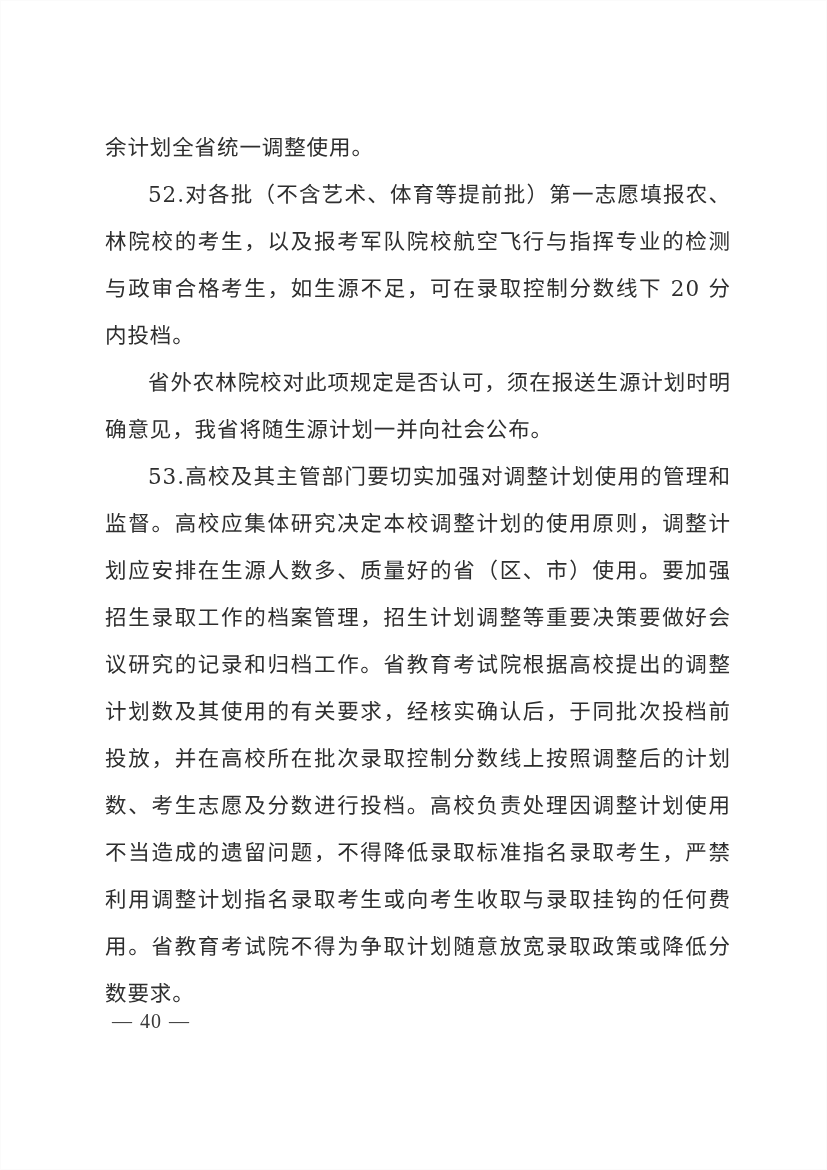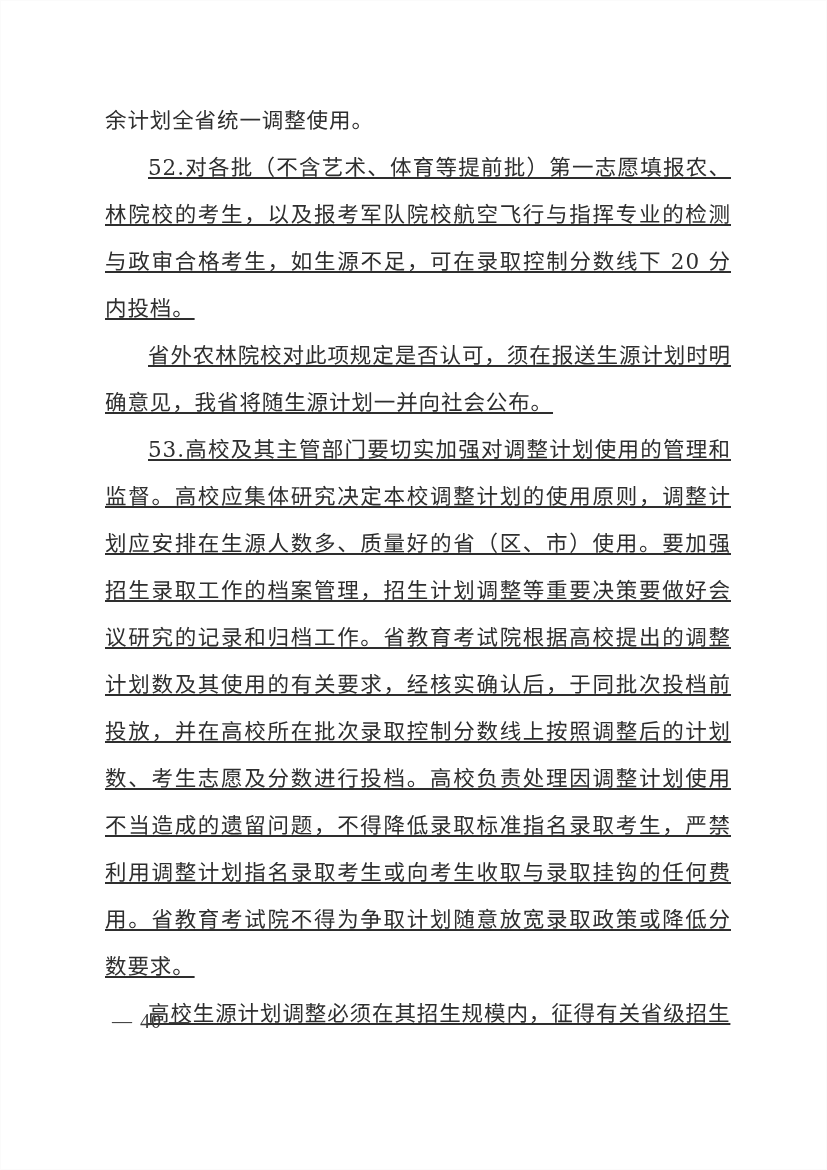--- a/index.html
+++ b/index.html
@@ -14,38 +14,37 @@
     height: 1170px;
     background: #ffffff;
     box-sizing: border-box;
     border: 1px solid #fbfbfb;
     overflow: hidden;
     font-family: "DejaVu Serif", "Liberation Serif", serif;
   }
   .content {
     position: absolute;
     left: 104px;
-    top: 96px;
+    top: 123px;
     width: 626px;
   }
   .para {
     margin: 0 0 0 0;
     color: #2e2e2e;
     font-size: 21.5px;
     line-height: 47px;
     letter-spacing: 0.9px;
     text-align: justify;
     text-justify: inter-ideograph;
     font-family: "DejaVu Serif", "Liberation Serif", serif;
     word-break: break-all;
     white-space: normal;
   }
   .para + .para {
     margin-top: 0px;
-    text-decoration: underline;
   }
   .indent {
     text-indent: 2em;
   }
   .footer {
     position: absolute;
     left: 104px;
     top: 1006px;
     color: #3a3a3a;
     font-size: 20px;
@@ -66,21 +65,20 @@
   <div class="content">
 
     <p class="para">余计划全省统一调整使用。</p>
 
     <p class="para indent">52.对各批（不含艺术、体育等提前批）第一志愿填报农、林院校的考生，以及报考军队院校航空飞行与指挥专业的检测与政审合格考生，如生源不足，可在录取控制分数线下 20 分内投档。</p>
 
     <p class="para indent">省外农林院校对此项规定是否认可，须在报送生源计划时明确意见，我省将随生源计划一并向社会公布。</p>
 
     <p class="para indent">53.高校及其主管部门要切实加强对调整计划使用的管理和监督。高校应集体研究决定本校调整计划的使用原则，调整计划应安排在生源人数多、质量好的省（区、市）使用。要加强招生录取工作的档案管理，招生计划调整等重要决策要做好会议研究的记录和归档工作。省教育考试院根据高校提出的调整计划数及其使用的有关要求，经核实确认后，于同批次投档前投放，并在高校所在批次录取控制分数线上按照调整后的计划数、考生志愿及分数进行投档。高校负责处理因调整计划使用不当造成的遗留问题，不得降低录取标准指名录取考生，严禁利用调整计划指名录取考生或向考生收取与录取挂钩的任何费用。省教育考试院不得为争取计划随意放宽录取政策或降低分数要求。</p>
 
-    <p class="para indent">高校生源计划调整必须在其招生规模内，征得有关省级招生</p>
 
   </div>
 
   <div class="footer">
     <span class="dash">—</span><span>40</span><span class="dash">—</span>
   </div>
 
 </div>
 
 </body></html>

